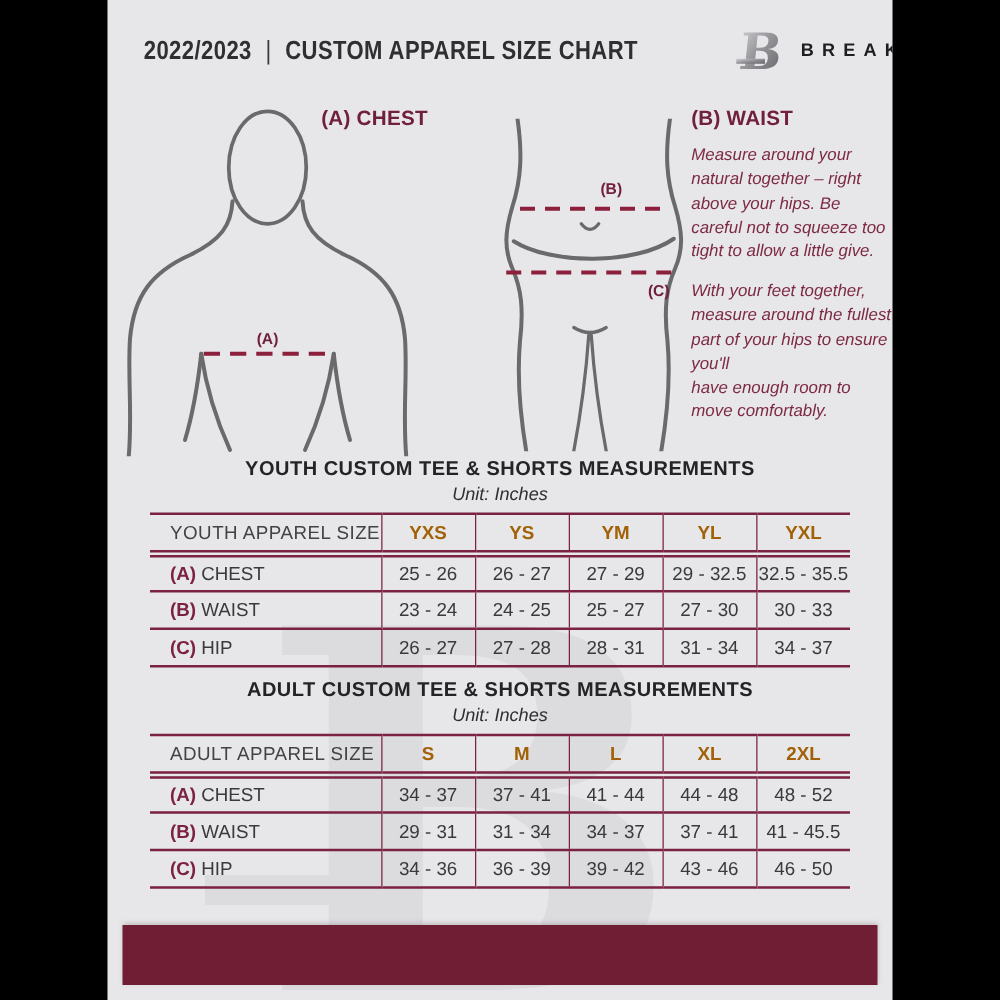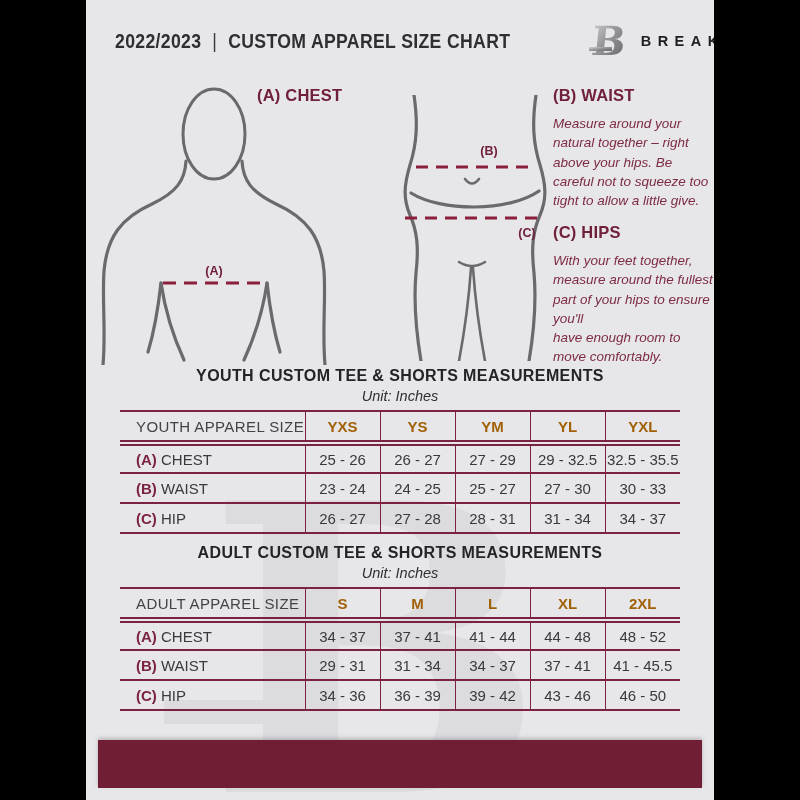--- a/index.html
+++ b/index.html
@@ -127,21 +127,20 @@
     </svg>
 
     <div class="guide guide-chest">
       <div class="guide-heading">(A) CHEST</div>
     </div>
     <div class="guide guide-waist">
       <div class="guide-heading">(B) WAIST</div>
       <div class="guide-body">Measure around your natural together – right above your hips. Be careful not to squeeze too tight to allow a little give.</div>
     </div>
     <div class="guide guide-hips">
-      <div class="guide-heading">(C) HIPS</div>
       <div class="guide-body">With your feet together, measure around the fullest part of your hips to ensure you'll
 have enough room to move comfortably.</div>
     </div>
   </div>
 
   <div class="section-title-block st-youth">
     <div class="section-title">YOUTH CUSTOM TEE &amp; SHORTS MEASUREMENTS</div>
     <div class="section-unit">Unit: Inches</div>
   </div>
   <div class="table-wrap tw-youth">

